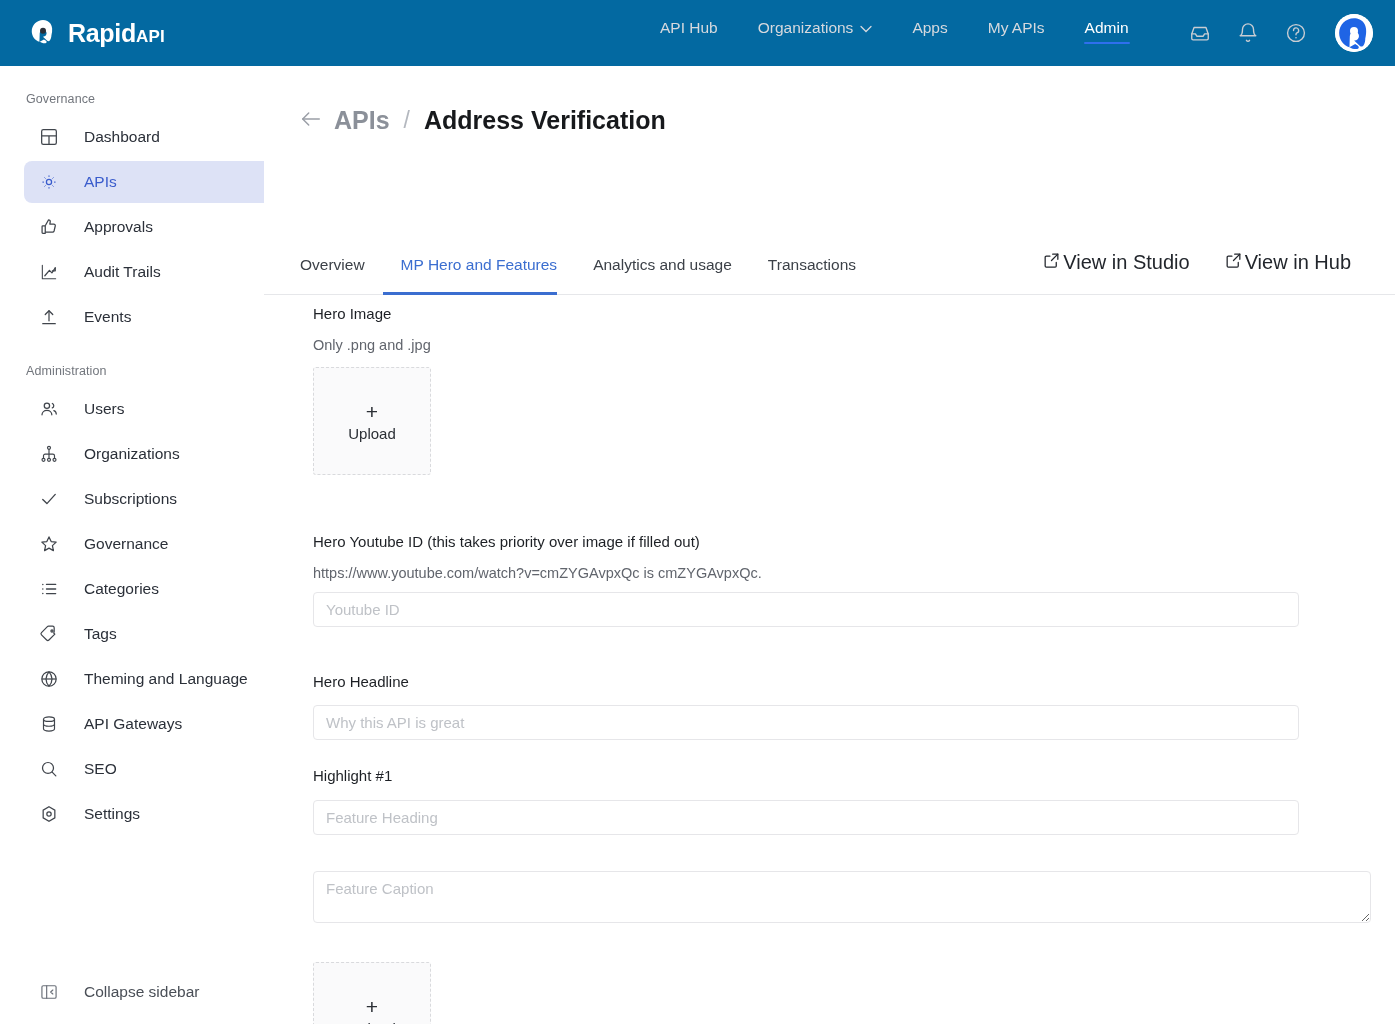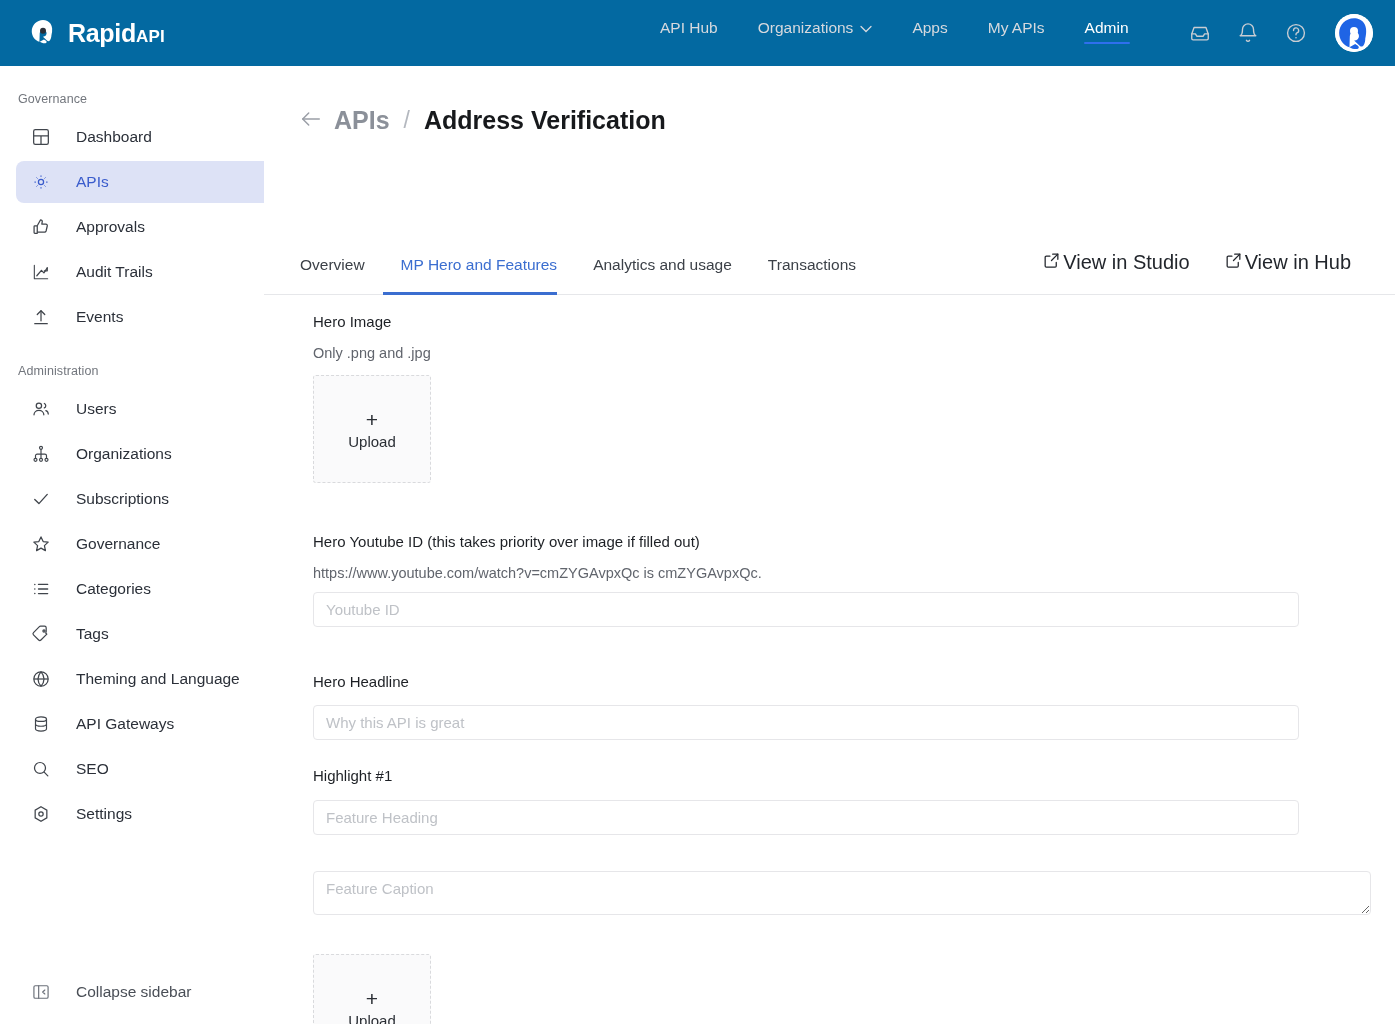--- a/index.html
+++ b/index.html
@@ -57,21 +57,21 @@
   }
   .topicon { cursor: pointer; display: flex; align-items: center; justify-content: center; width: 26px; height: 26px; }
   .avatar {
     width: 38px; height: 38px; border-radius: 50%;
     background: #ffffff; display: flex; align-items: center; justify-content: center;
     cursor: pointer; overflow: hidden; margin-left: 4px;
   }
 
   
   .sidebar {
-    position: absolute; left: 4px; top: 66px;
+    position: absolute; left: 12px; top: 66px;
     width: 297px; height: 958px;
     background: #ffffff;
     border-right: 1px solid #ececef;
   }
   .side-section-label {
     font-size: 12.5px; color: #72767d;
     padding: 0 0 0 14px; margin-top: 26px; margin-bottom: 10px;
     letter-spacing: 0.1px;
   }
   .side-item {
@@ -168,21 +168,21 @@
     border: 1px solid #e6e6e9;
     border-radius: 4px;
     padding: 0 12px;
     font-size: 15px; color: #1d2025;
     font-family: "Liberation Sans", sans-serif;
     background: #ffffff;
     outline: none;
   }
   .finput::placeholder { color: #bfc2c7; }
   .ftextarea {
-    width: 1058px; height: 44px;
+    width: 1058px; height: 52px;
     border: 1px solid #e6e6e9;
     border-radius: 4px;
     padding: 8px 12px;
     font-size: 15px; color: #a21caf;
     font-family: "Liberation Sans", sans-serif;
     background: #ffffff;
     outline: none; resize: vertical;
     overflow: hidden;
     display: block;
   }
@@ -476,21 +476,21 @@
               <path d="M18 14.5V19a1.5 1.5 0 0 1-1.5 1.5h-11A1.5 1.5 0 0 1 4 19V8a1.5 1.5 0 0 1 1.5-1.5H10"></path>
             </svg>
         </span>
         <span>View in Hub</span>
       </div>
     </div>
   </div>
 
   <div class="form">
 
-    <div class="fgroup" style="top:18px;">
+    <div class="fgroup" style="top:10px;">
       <div class="flabel">Hero Image</div>
       <div class="fhelp" style="margin-top:15px;">Only .png and .jpg</div>
       <div class="upload-box" style="margin-top:14px;">
         <span class="upload-plus">+</span>
         <span class="upload-text">Upload</span>
       </div>
     </div>
 
     <div class="fgroup" style="top:238px;">
       <div class="flabel">Hero Youtube ID (this takes priority over image if filled out)</div>

